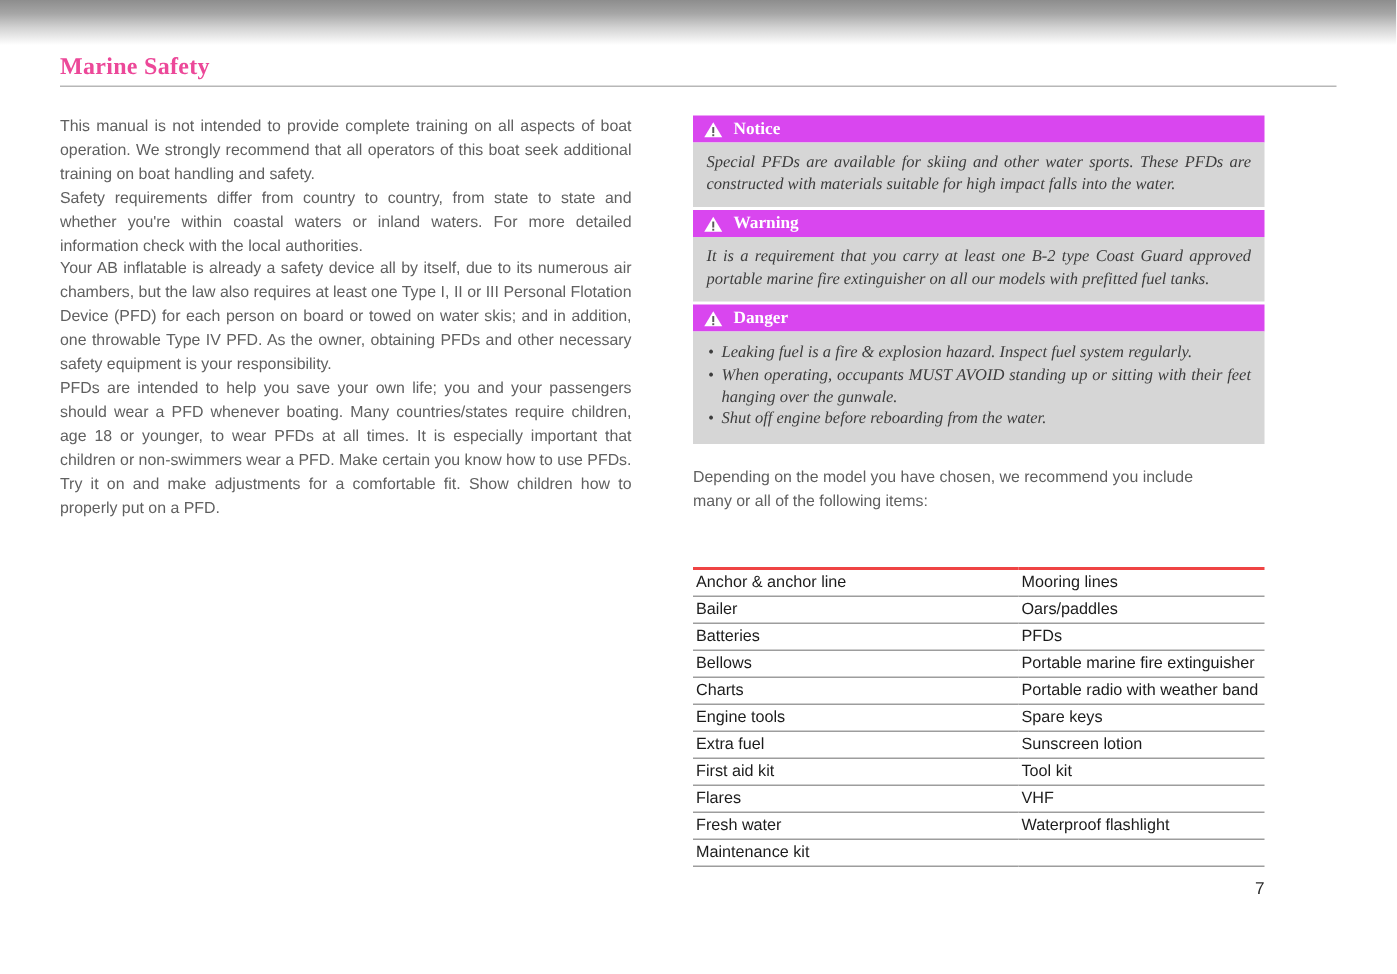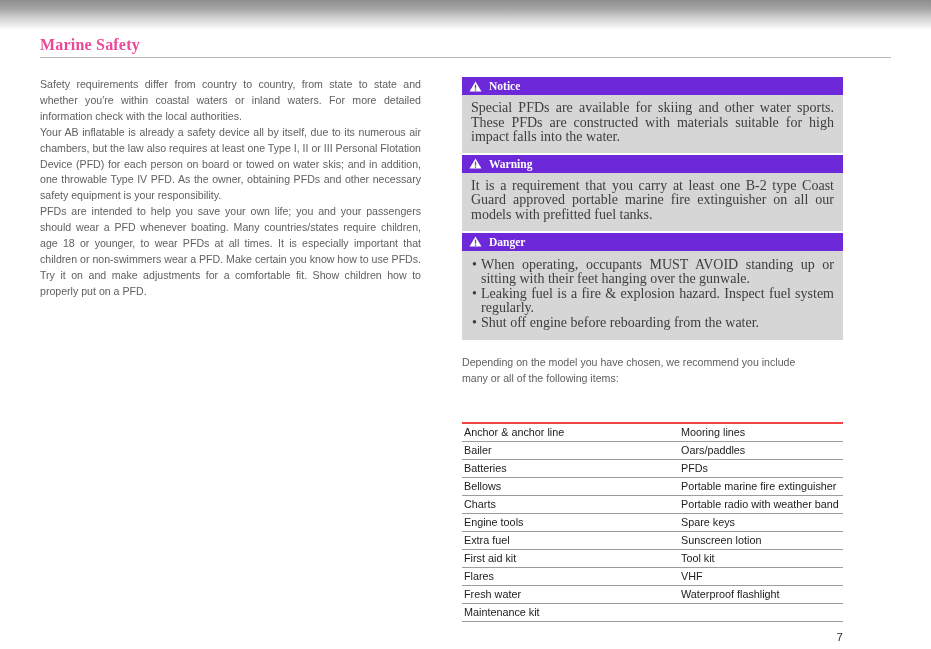--- a/index.html
+++ b/index.html
@@ -20,27 +20,27 @@
   .title-rule { border: none; border-top: 1px solid #b7b7b7; margin: 3px 0 0 0; width: 851px; }
   .content { display: flex; margin-top: 19px; }
   .left-col {
     width: 381px; font-size: 10.6px; line-height: 15.9px;
     color: #606060; text-align: justify;
   }
   .left-col p { margin: 0; }
   .right-col { width: 381px; margin-left: 41px; }
   .alert { margin-bottom: 2px; }
   .alert-header {
-    background: #6d28d9; color: #ffffff; display: flex; align-items: center;
+    background: #d946ef; color: #ffffff; display: flex; align-items: center;
     gap: 7px; padding: 2px 7px; height: 14px;
     font-family: "Liberation Serif", serif; font-weight: bold; font-size: 11.5px;
   }
   .alert-body {
     background: #d6d6d6; color: #3d3d3d; font-family: "Liberation Serif", serif;
-    font-size: 14px; line-height: 14.6px; padding: 6px 9px 8px 9px; text-align: justify;
+    font-size: 11px; line-height: 14.6px; padding: 6px 9px 8px 9px; text-align: justify; font-style: italic;
   }
   ul.alert-body { margin: 0; list-style: none; padding: 7px 9px 9px 9px; }
   ul.alert-body li { position: relative; padding-left: 10px; }
   ul.alert-body li::before { content: "\2022"; position: absolute; left: 1px; }
   .intro { margin: 14px 0 0 0; font-size: 10.6px; line-height: 16px; color: #606060; width: 360px; }
   .items {
     width: 100%; border-collapse: collapse; margin-top: 36px;
     border-top: 2px solid #ef4444;
   }
   .items td {
@@ -55,20 +55,21 @@
 <body>
 
 <div class="page">
   <div class="top-band"></div>
   <div class="inner">
     <h1 class="title">Marine Safety</h1>
     <hr class="title-rule">
     <div class="content">
 
       <div class="left-col">
+        <p>This manual is not intended to provide complete training on all aspects of boat operation. We strongly recommend that all operators of this boat seek additional training on boat handling and safety.</p>
         <p>Safety requirements differ from country to country, from state to state and whether you're within coastal waters or inland waters. For more detailed information check with the local authorities.</p>
         <p>Your AB inflatable is already a safety device all by itself, due to its numerous air chambers, but the law also requires at least one Type I, II or III Personal Flotation Device (PFD) for each person on board or towed on water skis; and in addition, one throwable Type IV PFD.  As the owner, obtaining PFDs and other necessary safety equipment is your responsibility.</p>
         <p>PFDs are intended to help you save your own life; you and your passengers should wear a PFD whenever boating. Many countries/states require children, age 18 or younger, to wear PFDs at all times. It is especially important that children or non-swimmers wear a PFD. Make certain you know how to use PFDs. Try it on and make adjustments for a comfortable fit. Show children how to properly put on a PFD.</p>
       </div>
 
       <div class="right-col">
 
         <div class="alert">
           <div class="alert-header">
             <span class="warn-icon">
@@ -102,22 +103,22 @@
             <span class="warn-icon">
               <svg width="13" height="11" viewBox="0 0 13 11">
                 <path d="M6.5 0.5 L12.5 10.5 L0.5 10.5 Z" fill="#ffffff"></path>
                 <rect x="5.85" y="3.7" width="1.3" height="4" fill="#59595b"></rect>
                 <rect x="5.85" y="8.5" width="1.3" height="1.3" fill="#59595b"></rect>
               </svg>
             </span>
             <span>Danger</span>
           </div>
           <ul class="alert-body">
+            <li>Leaking fuel is a fire &amp; explosion hazard. Inspect fuel system regularly.</li>
             <li>When operating, occupants MUST AVOID standing up or sitting with their feet hanging over the gunwale.</li>
-            <li>Leaking fuel is a fire &amp; explosion hazard. Inspect fuel system regularly.</li>
             <li>Shut off engine before reboarding from the water.</li>
           </ul>
         </div>
 
         <p class="intro">Depending on the model you have chosen, we recommend you include many or all of the following items:</p>
 
         <table class="items">
           <tbody>
             <tr>
               <td>Anchor &amp; anchor line</td>

